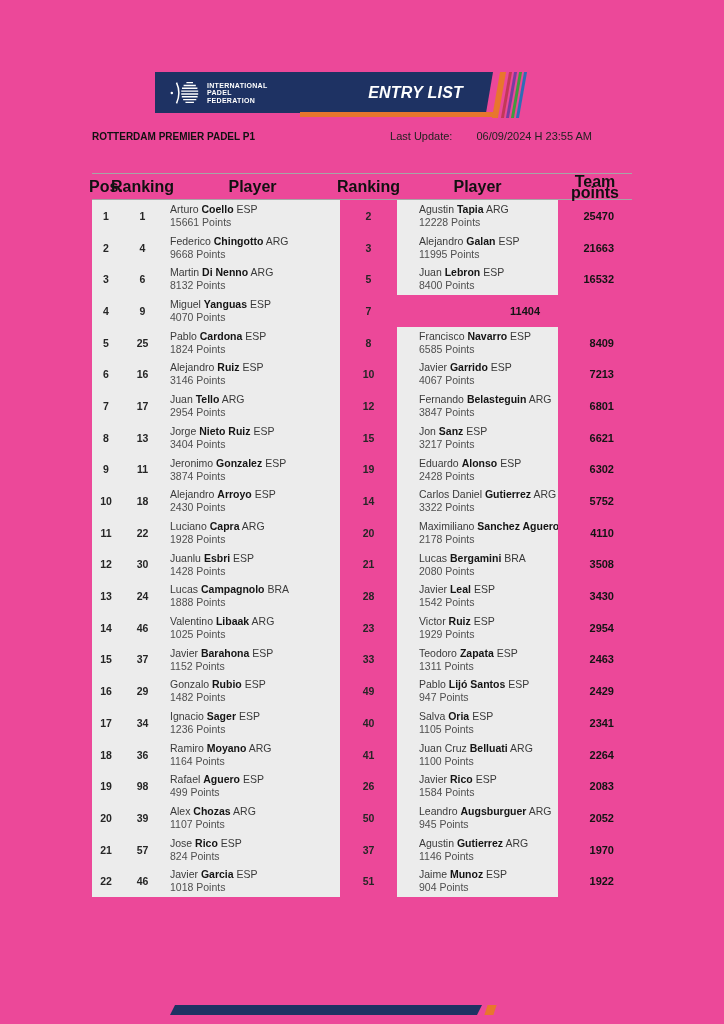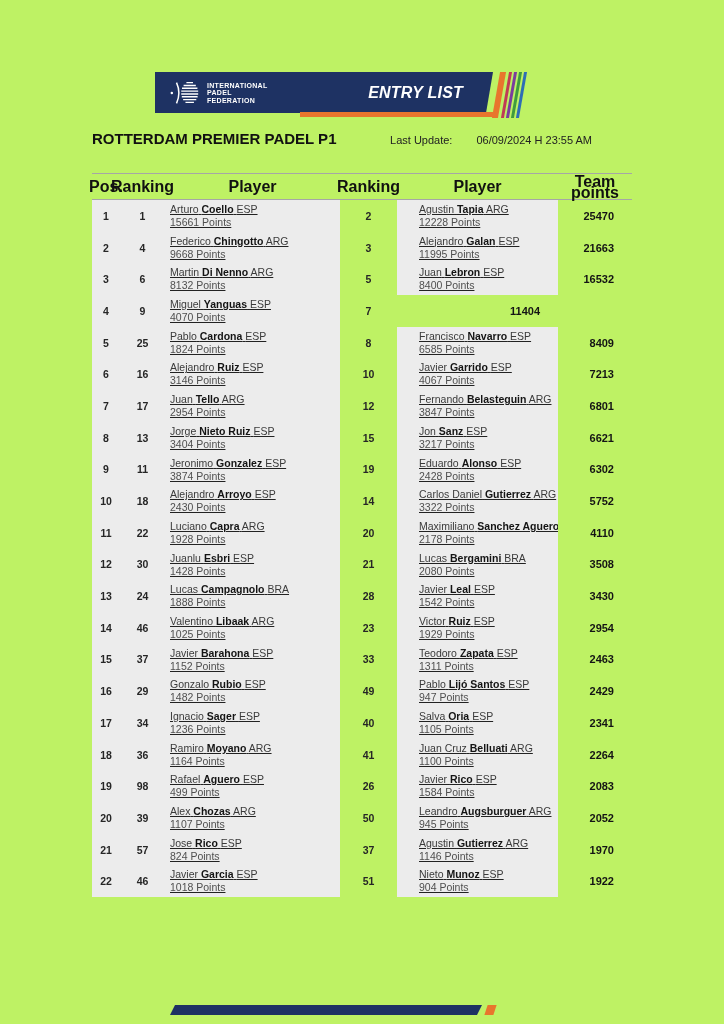--- a/index.html
+++ b/index.html
@@ -1,45 +1,45 @@
 <!DOCTYPE html>
 <html><head>
 <meta charset="utf-8">
 <style>
   html,body{margin:0;padding:0;background:#fff;}
-  .page{position:relative;width:724px;height:1024px;background:#bef264;overflow:hidden;
+  .page{position:relative;width:724px;height:1024px;background:#ec4899;overflow:hidden;
         font-family:"Liberation Sans", sans-serif;color:#222;}
 
   
   .banner{position:absolute;left:155px;top:72px;width:338px;height:41px;background:#1e3263;
           clip-path:polygon(0 0,100% 0,calc(100% - 7px) 100%,0 100%);}
   .logo{position:absolute;left:14px;top:5px;display:flex;align-items:center;gap:6px;}
   .logo-text{color:#fff;font-weight:bold;font-size:7px;line-height:7.5px;letter-spacing:.3px;}
   .entry-list{position:absolute;right:30px;top:0;height:100%;display:flex;align-items:center;
               color:#fff;font-style:italic;font-weight:bold;font-size:16px;letter-spacing:.2px;}
   .stripes{position:absolute;left:496px;top:72px;height:46px;display:flex;transform:skewX(-10deg);}
   .stripes div{height:100%;}
   .orange-underline{position:absolute;left:300px;top:112px;width:196px;height:5px;background:#e8762d;}
 
   
   .meta{position:absolute;left:92px;top:130px;width:540px;display:flex;justify-content:space-between;align-items:baseline;}
-  .tournament{font-weight:bold;font-size:15px;color:#111;}
+  .tournament{font-weight:bold;font-size:10px;color:#111;}
   .update{display:flex;gap:24px;font-size:11px;color:#222;margin-right:40px;}
 
   
   .tbl{position:absolute;left:92px;top:165px;width:540px;}
   .grid{display:grid;grid-template-columns:28px 45px 175px 57px 161px 74px;}
   .thead{height:25px;border-top:1px solid #a6a6a6;border-bottom:1px solid #a6a6a6;
          font-weight:bold;font-size:16px;color:#111;margin-top:8px;}
   .thead>div{display:flex;align-items:center;justify-content:center;text-align:center;line-height:11px;}
   .row{height:31.7px;}
   .cell-num{display:flex;align-items:center;justify-content:center;
             font-weight:bold;font-size:10.5px;color:#262626;}
   .c-gray{background:#ececec;}
-  .cell-player{padding:3px 0 0 5px;overflow:hidden;text-decoration:underline;}
+  .cell-player{padding:3px 0 0 5px;overflow:hidden;}
   .cell-player.r{padding-left:22px;}
   .pname{font-size:10.5px;color:#3a3a3a;line-height:13px;white-space:nowrap;}
   .pname b{color:#141414;}
   .ppts{font-size:10.5px;color:#4f4f4f;line-height:13px;}
   .cell-team{display:flex;align-items:center;justify-content:flex-end;padding-right:18px;
              font-weight:bold;font-size:11px;color:#141414;}
 
   
   .footer-bar{position:absolute;left:170px;top:1005px;width:312px;height:10px;background:#1e3263;
               clip-path:polygon(5px 0,100% 0,calc(100% - 5px) 100%,0 100%);}
@@ -424,21 +424,21 @@
 
   <div class="row grid">
     <div class="cell-num c-gray">22</div>
     <div class="cell-num c-gray">46</div>
     <div class="cell-player c-gray">
       <div class="pname"><span>Javier</span> <b>Garcia</b> <span>ESP</span></div>
       <div class="ppts">1018 Points</div>
     </div>
     <div class="cell-num">51</div>
     <div class="cell-player r c-gray">
-      <div class="pname"><span>Nieto</span> <b>Munoz</b> <span>ESP</span></div>
+      <div class="pname"><span>Jaime</span> <b>Munoz</b> <span>ESP</span></div>
       <div class="ppts">904 Points</div>
     </div>
     <div class="cell-team">1922</div>
   </div>
 </div>
   </div>
 
   <div class="footer-bar"></div>
   <div class="footer-tail"></div>
 </div>

